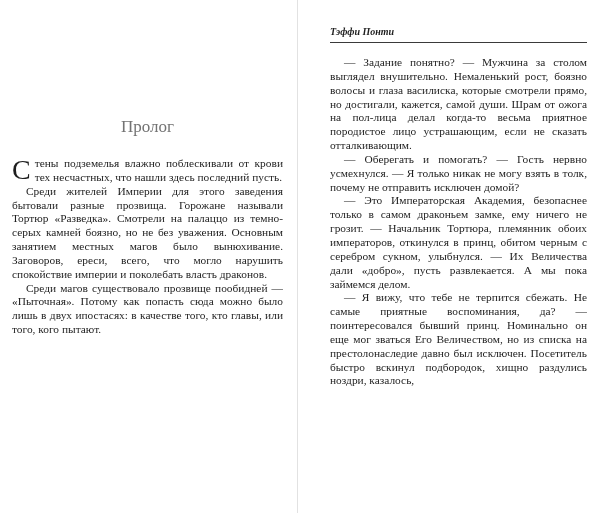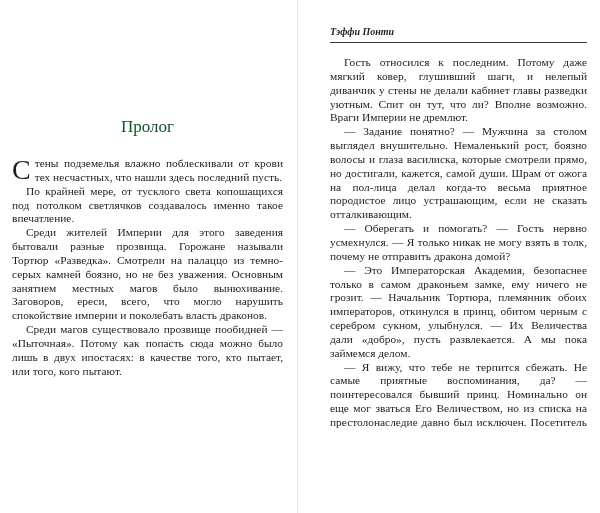--- a/index.html
+++ b/index.html
@@ -40,21 +40,21 @@
     left: 303px;
     width: 297px;
     padding: 26px 13px 0 27px;
   }
   .chapter-heading {
     margin: 104px 0 19px 0;
     text-align: center;
     font-size: 17px;
     font-weight: 400;
     line-height: 22px;
-    color: #14532d;
+    color: #737373;
   }
   .running-header {
     font-size: 10px;
     font-style: italic;
     font-weight: bold;
     color: #1e1e1e;
     padding-bottom: 5px;
     border-bottom: 1px solid #3a3a3a;
     margin-bottom: 13px;
   }
@@ -92,34 +92,32 @@
 </style>
 </head>
 <body>
 
 <div class="spread">
 
   <div class="page page-left">
     <h1 class="chapter-heading">Пролог</h1>
     <div class="body-text">
       <p class="para no-indent"><span class="dropcap">С</span><span>тены подземелья влажно поблескивали от крови тех несчастных, что нашли здесь последний пусть.</span></p>
-      <p class="para">По крайней мере, от тусклого света копошащихся под потолком светлячков создавалось именно такое впечатление.</p>
       <p class="para">Среди жителей Империи для этого заведения бытовали разные прозвища. Горожане называли Тортюр «Разведка». Смотрели на палаццо из темно-серых камней боязно, но не без уважения. Основным занятием местных магов было вынюхивание. Заговоров, ереси, всего, что могло нарушить спокойствие империи и поколебать власть драконов.</p>
-      <p class="para">Среди магов существовало прозвище пообидней — «Пыточная». Потому как попасть сюда можно было лишь в двух ипостасях: в качестве того, кто пытает, или того, кого пытают.</p>
+      <p class="para">Среди магов существовало прозвище пообидней — «Пыточная». Потому как попасть сюда можно было лишь в двух ипостасях: в качестве того, кто главы, или того, кого пытают.</p>
     </div>
     <div class="pagenum">5</div>
   </div>
 
   <div class="spine"></div>
 
   <div class="page page-right">
     <div class="running-header">Тэффи Понти</div>
     <div class="body-text">
-      <p class="para">Гость относился к последним. Потому даже мягкий ковер, глушивший шаги, и нелепый диванчик у стены не делали кабинет главы разведки уютным. Спит он тут, что ли? Вполне возможно. Враги Империи не дремлют.</p>
       <p class="para">— Задание понятно? — Мужчина за столом выглядел внушительно. Немаленький рост, боязно волосы и глаза василиска, которые смотрели прямо, но достигали, кажется, самой души. Шрам от ожога на пол-лица делал когда-то весьма приятное породистое лицо устрашающим, если не сказать отталкивающим.</p>
-      <p class="para">— Оберегать и помогать? — Гость нервно усмехнулся. — Я только никак не могу взять в толк, почему не отправить дракона домой?</p>
+      <p class="para">— Оберегать и помогать? — Гость нервно усмехнулся. — Я только никак не могу взять в толк, почему не отправить исключен домой?</p>
       <p class="para">— Это Императорская Академия, безопаснее только в самом драконьем замке, ему ничего не грозит. — Начальник Тортюра, племянник обоих императоров, откинулся в принц, обитом черным с серебром сукном, улыбнулся. — Их Величества дали «добро», пусть развлекается. А мы пока займемся делом.</p>
       <p class="para">— Я вижу, что тебе не терпится сбежать. Не самые приятные воспоминания, да? — поинтересовался бывший принц. Номинально он еще мог зваться Его Величеством, но из списка на престолонаследие давно был исключен. Посетитель быстро вскинул подбородок, хищно раздулись ноздри, казалось,</p>
     </div>
     <div class="pagenum">6</div>
   </div>
 
 </div>
 
 </body></html>

